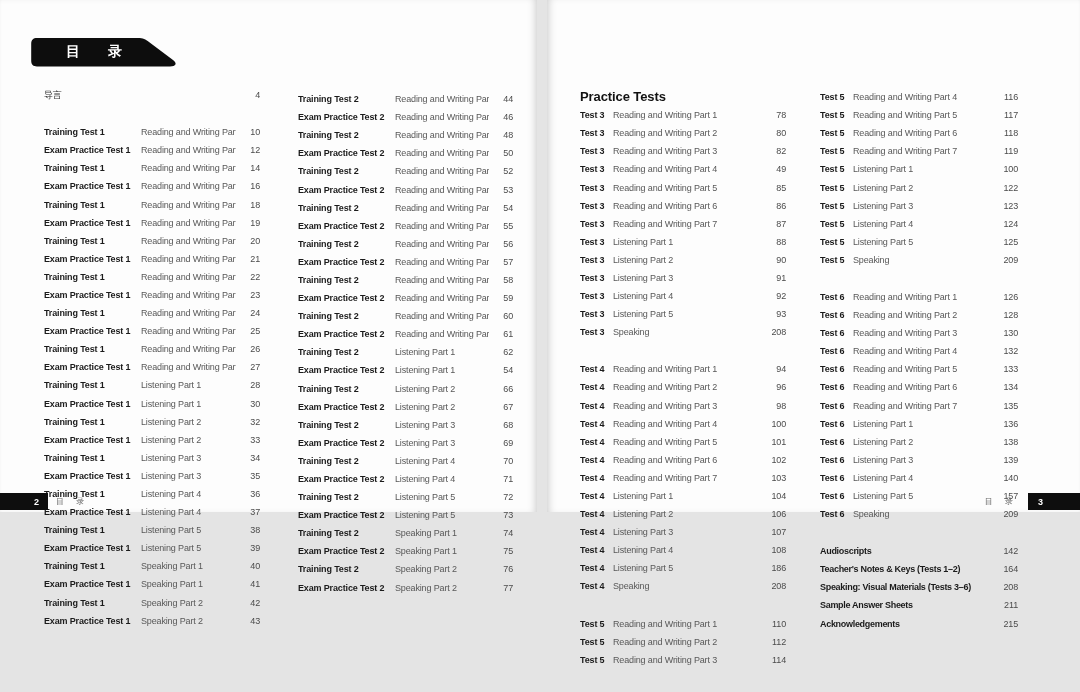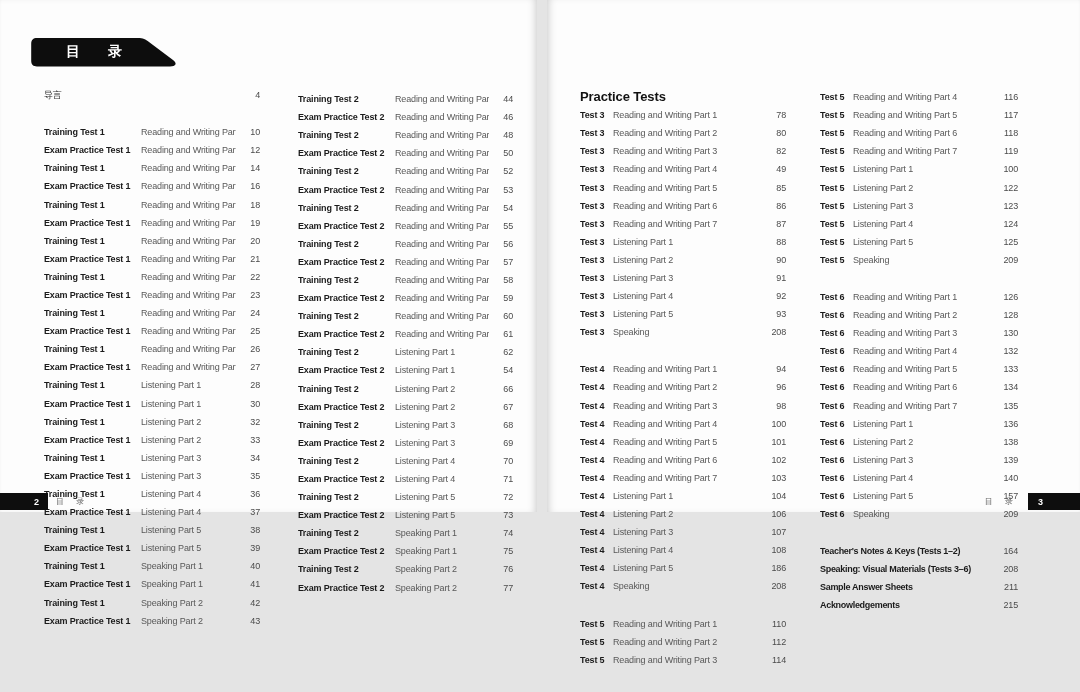--- a/index.html
+++ b/index.html
@@ -643,20 +643,24 @@
           <span class="tit">Listening Part 5</span>
           <span class="pg">157</span>
         </div>
         <div class="toc-row">
           <span class="lab">Test 6</span>
           <span class="tit">Speaking</span>
           <span class="pg">209</span>
         </div>
         <div class="toc-gap"></div>
         <div class="toc-row bold-row">
+          <span class="lab">Audioscripts</span>
+          <span class="pg">142</span>
+        </div>
+        <div class="toc-row bold-row">
           <span class="lab">Teacher's Notes &amp; Keys (Tests 1–2)</span>
           <span class="pg">164</span>
         </div>
         <div class="toc-row bold-row">
           <span class="lab">Speaking: Visual Materials (Tests 3–6)</span>
           <span class="pg">208</span>
         </div>
         <div class="toc-row bold-row">
           <span class="lab">Sample Answer Sheets</span>
           <span class="pg">211</span>

